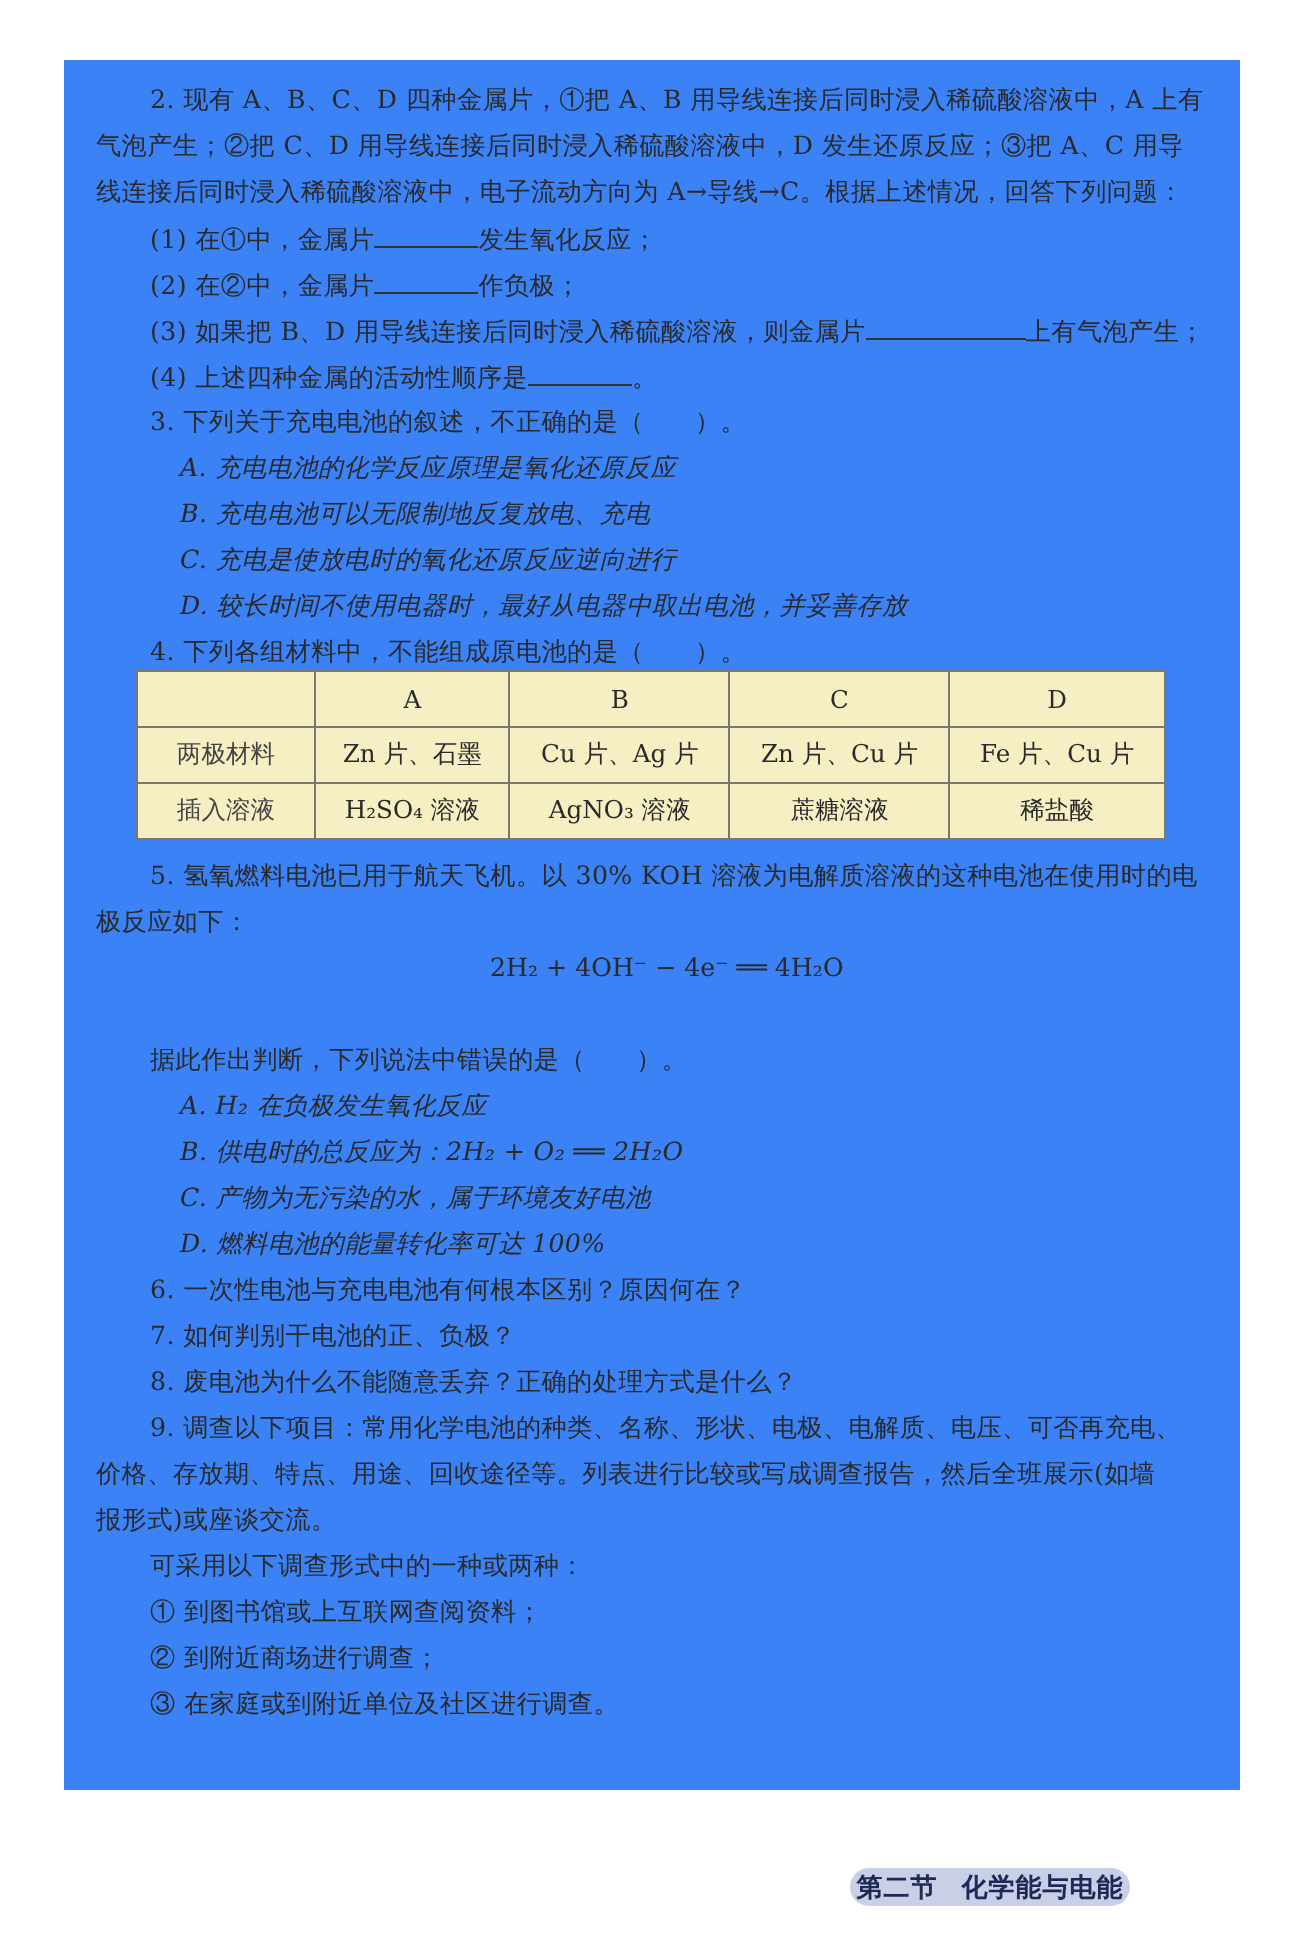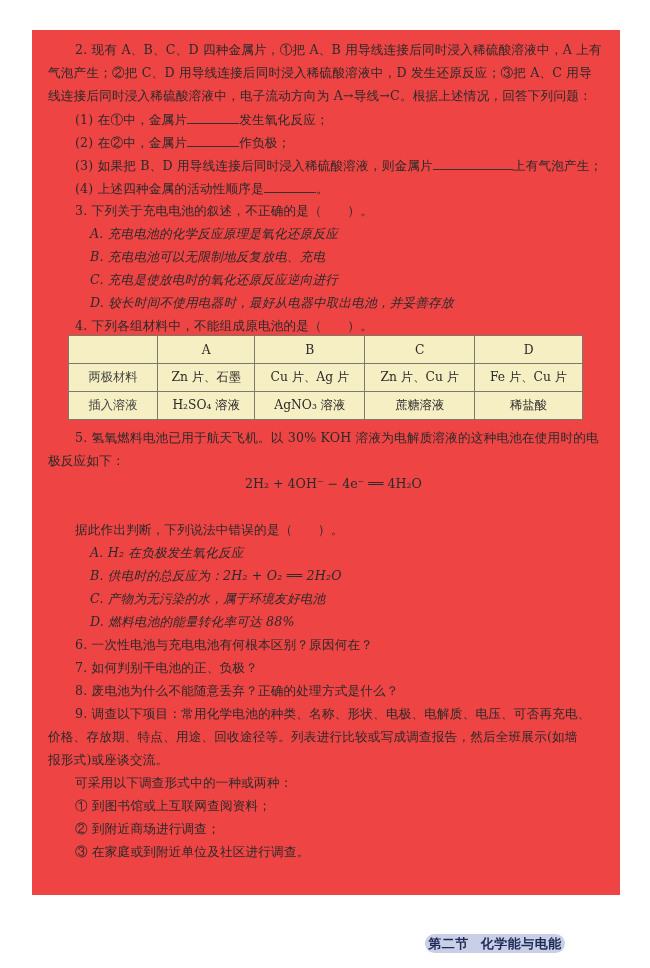--- a/index.html
+++ b/index.html
@@ -3,21 +3,21 @@
 <meta charset="utf-8">
 <style>
   html, body { margin:0; padding:0; }
   body {
     width:650px; height:968px; background:#ffffff; position:relative; overflow:hidden;
     font-family: "DejaVu Serif", "Liberation Serif", serif;
     color:#2a2a2a;
   }
   .panel {
     position:absolute; left:32px; top:30px; width:588px; height:865px;
-    background:#ef4444;
+    background:#3b82f6;
   }
   .line {
     position:absolute; left:0; font-size:12.6px; line-height:16px; white-space:nowrap;
     letter-spacing:0.2px;
   }
   .l0 { left:16px; }
   .l1 { left:43px; }
   .l2 { left:58px;font-style:italic; }
   .blank { display:inline-block; border-bottom:1px solid #333; height:12px; vertical-align:baseline; }
   .eq { position:absolute; font-size:12.6px; line-height:16px; white-space:nowrap; }
@@ -101,21 +101,21 @@
   </tbody>
     </table>
 
   <div class="line l1" style="top:400px">5. 氢氧燃料电池已用于航天飞机。以 30% KOH 溶液为电解质溶液的这种电池在使用时的电</div>
   <div class="line l0" style="top:423px">极反应如下：</div>
   <div class="eq" style="left:213px; top:446px">2H₂ + 4OH⁻ − 4e⁻ ══ 4H₂O</div>
   <div class="line l1" style="top:492px">据此作出判断，下列说法中错误的是（　　）。</div>
   <div class="line l2" style="top:515px">A. H₂ 在负极发生氧化反应</div>
   <div class="line l2" style="top:538px">B. 供电时的总反应为：2H₂ + O₂ ══ 2H₂O</div>
   <div class="line l2" style="top:561px">C. 产物为无污染的水，属于环境友好电池</div>
-  <div class="line l2" style="top:584px">D. 燃料电池的能量转化率可达 88%</div>
+  <div class="line l2" style="top:584px">D. 燃料电池的能量转化率可达 100%</div>
 
   <div class="line l1" style="top:607px">6. 一次性电池与充电电池有何根本区别？原因何在？</div>
   <div class="line l1" style="top:630px">7. 如何判别干电池的正、负极？</div>
   <div class="line l1" style="top:653px">8. 废电池为什么不能随意丢弃？正确的处理方式是什么？</div>
 
   <div class="line l1" style="top:676px">9. 调查以下项目：常用化学电池的种类、名称、形状、电极、电解质、电压、可否再充电、</div>
   <div class="line l0" style="top:699px">价格、存放期、特点、用途、回收途径等。列表进行比较或写成调查报告，然后全班展示(如墙</div>
   <div class="line l0" style="top:722px">报形式)或座谈交流。</div>
   <div class="line l1" style="top:745px">可采用以下调查形式中的一种或两种：</div>
   <div class="line l1" style="top:768px">① 到图书馆或上互联网查阅资料；</div>

